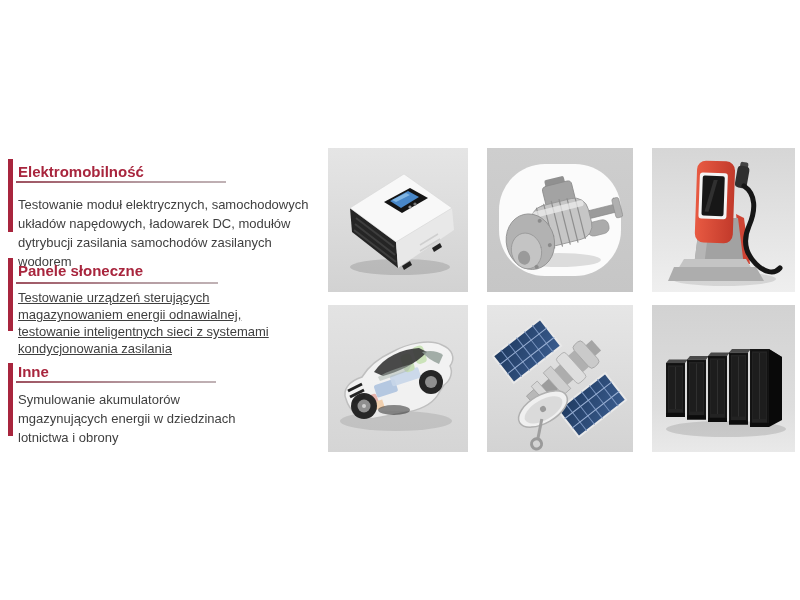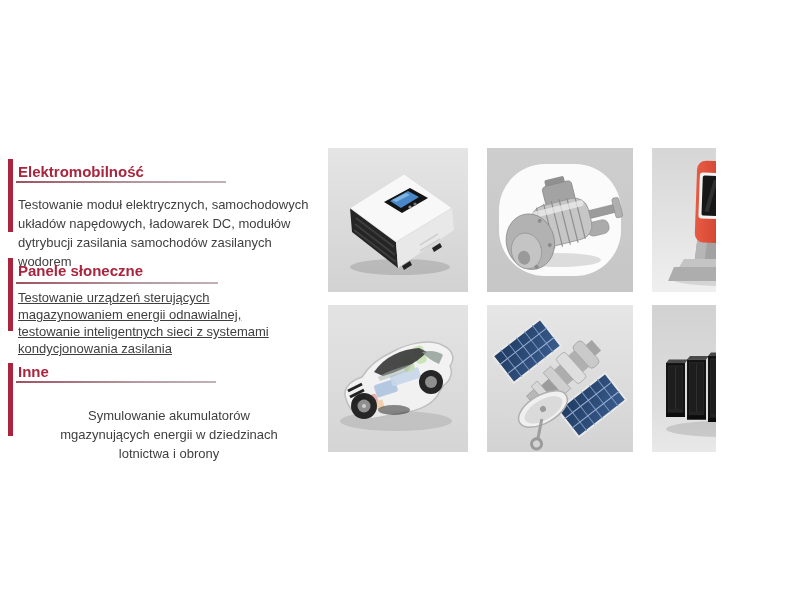--- a/index.html
+++ b/index.html
@@ -1,17 +1,17 @@
 <!DOCTYPE html>
 <html lang="pl"><head>
 <meta charset="utf-8">
 <style>
   html,body{margin:0;padding:0;background:#fff;}
   .slide{
-    position:relative;width:716px;height:600px;background:#ffffff;
+    position:relative;width:800px;height:600px;background:#ffffff;
     font-family:"Liberation Sans","DejaVu Sans",sans-serif;overflow:hidden;
   }
   
   .feature{position:absolute;left:8px;width:312px;}
   .f1{top:158px;}
   .f2{top:257px;}
   .f3{top:362px;}
   .bar{position:absolute;left:0;top:1px;width:5px;height:73px;background:#a8253d;}
   .ftitle{
     margin:4px 0 0 10px;font-size:15px;line-height:19px;font-weight:bold;
@@ -20,21 +20,21 @@
   .f3 .ftitle{margin-top:0;}
   .rule{margin:0 0 0 8px;width:210px;height:2px;
     background:linear-gradient(90deg,#9e5260 0%,#b49aa0 60%,#c0b2b5 100%);}
   .f2 .rule{margin-top:2px;width:202px;}
   .f3 .rule{width:200px;}
   .fbody{
     margin:12px 0 0 10px;font-size:13px;line-height:19px;color:#3f3f3f;
     white-space:pre-line;
   }
   .f2 .fbody{margin-top:5px;line-height:17px;text-decoration:underline;}
-  .f3 .fbody{margin-top:23px;text-align:center;}
+  .f3 .fbody{margin-top:7px;}
   
   .tile{position:absolute;margin:0;padding:0;}
   .tile svg{display:block;width:100%;height:100%;}
   .t1{left:328px;top:148px;width:140px;height:144px;}
   .t2{left:487px;top:148px;width:146px;height:144px;}
   .t3{left:652px;top:148px;width:143px;height:144px;}
   .t4{left:328px;top:305px;width:140px;height:147px;}
   .t5{left:487px;top:305px;width:146px;height:147px;}
   .t6{left:652px;top:305px;width:143px;height:147px;}
 </style>

